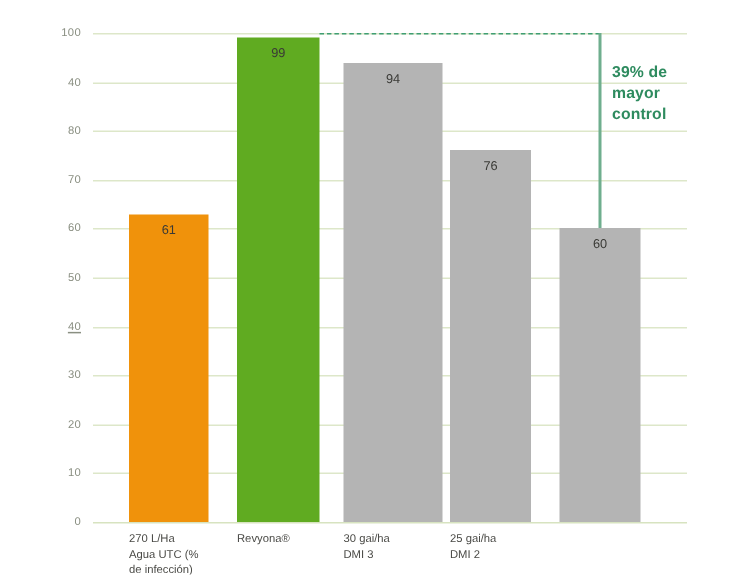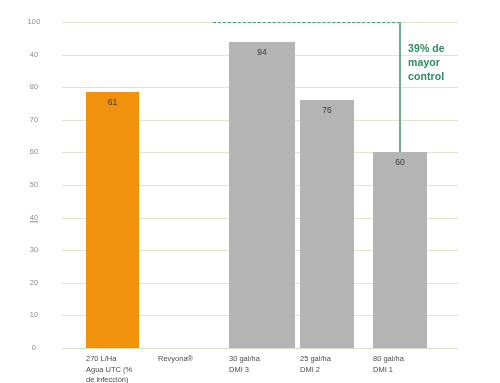--- a/index.html
+++ b/index.html
@@ -42,21 +42,21 @@
   }
   .gridline.baseline {
     background: #d7e3c0;
   }
 
   
   .ytick {
     position: absolute;
     right: 446px;           
     width: 40px;
-    text-align: center;
+    text-align: right;
     font-size: 7.5px;
     color: #8a8f82;
     letter-spacing: 0.2px;
     transform: translateY(-50%);
     line-height: 1;
     white-space: nowrap;
   }
 
   
   .bar {
@@ -117,24 +117,27 @@
     <div class="gridline" style="top:65.2px;"></div>
     <div class="gridline" style="top:97.8px;"></div>
     <div class="gridline" style="top:130.4px;"></div>
     <div class="gridline" style="top:163px;"></div>
     <div class="gridline" style="top:195.6px;"></div>
     <div class="gridline" style="top:228.2px;"></div>
     <div class="gridline" style="top:260.8px;"></div>
     <div class="gridline" style="top:293.4px;"></div>
     <div class="gridline baseline" style="top:326px;"></div>
 
-    <div class="bar" style="left:24px; width:53px; height:256px; background:#f0920b;">
+    <div class="bar" style="left:24px; width:53px; height:205px; background:#f0920b;">
       <span class="value-label">61</span>
     </div>
 
+    <div class="bar" style="left:96px; width:55px; height:322.7px; background:#60ab21;">
+      <span class="value-label">99</span>
+    </div>
 
     <div class="bar" style="left:167px; width:66px; height:306.4px; background:#b4b4b4;">
       <span class="value-label">94</span>
     </div>
 
     <div class="bar" style="left:238px; width:54px; height:247.8px; background:#b4b4b4;">
       <span class="value-label">76</span>
     </div>
 
     <div class="bar" style="left:311px; width:54px; height:195.6px; background:#b4b4b4;">
@@ -158,20 +161,18 @@
   <div class="ytick" style="top:348px;">0</div>
 
   <div class="xlabel" style="left:86px;  width:68px;">270 L/Ha
 Agua UTC (%
 de infección)</div>
   <div class="xlabel" style="left:158px; width:66px;">Revyona®</div>
   <div class="xlabel" style="left:229px; width:66px;">30 gai/ha
 DMI 3</div>
   <div class="xlabel" style="left:300px; width:66px;">25 gai/ha
 DMI 2</div>
-  <div class="xlabel" style="left:373px; width:66px;">80 gai/ha
-DMI 1</div>
 
   <div class="annotation-text" style="left:408px; top:41px; width:88px;">39% de
 mayor
 control</div>
 
 </div>
 
 </body></html>

